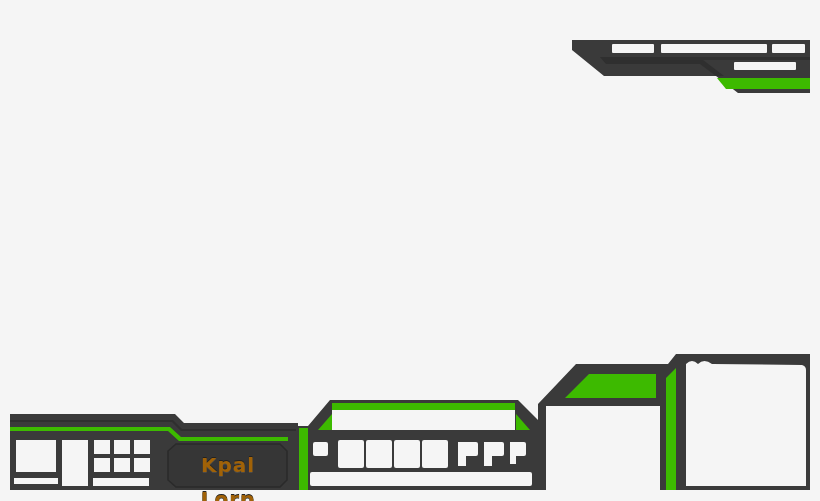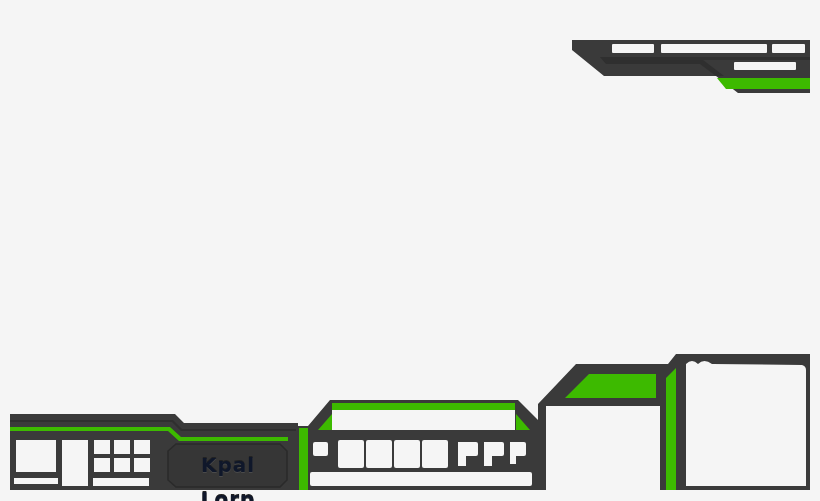--- a/index.html
+++ b/index.html
@@ -8,21 +8,21 @@
       background:#f5f5f5;
       font-family:"Liberation Sans", sans-serif;
     }
     svg { position:absolute; left:0; top:0; }
     .hole { fill:#f5f5f5; }
     .frame { fill:#3a3a3a; }
     .frame2 { fill:#2f2f2f; }
     .green { fill:#3dba00; }
     .logo-text {
       position:absolute; left:172px; top:448px; width:112px; height:34px;
-      color:#0f172a; font-size:20px; font-weight:bold; letter-spacing:1px;
+      color:#a16207; font-size:20px; font-weight:bold; letter-spacing:1px;
       text-align:center; line-height:34px;
       text-shadow:0 1px 0 #4a4a4a, 0 -1px 0 #222;
       font-family:"DejaVu Sans", sans-serif;
     }
   </style>
 </head>
 <body>
 
 <svg width="820" height="501" viewBox="0 0 820 501">
 

